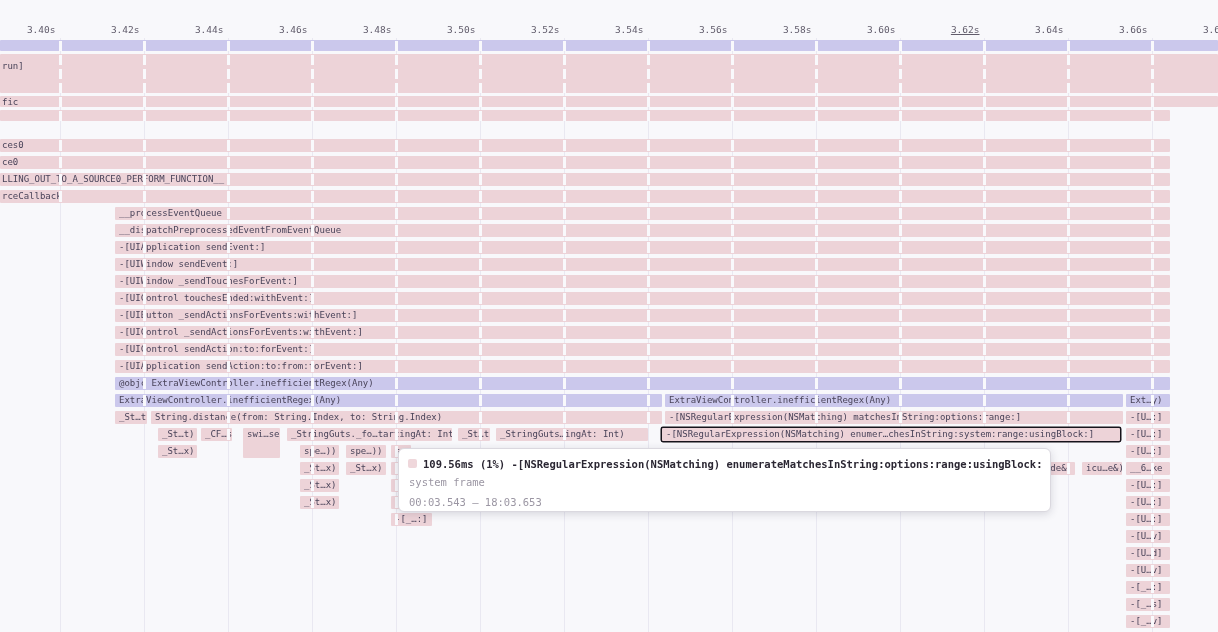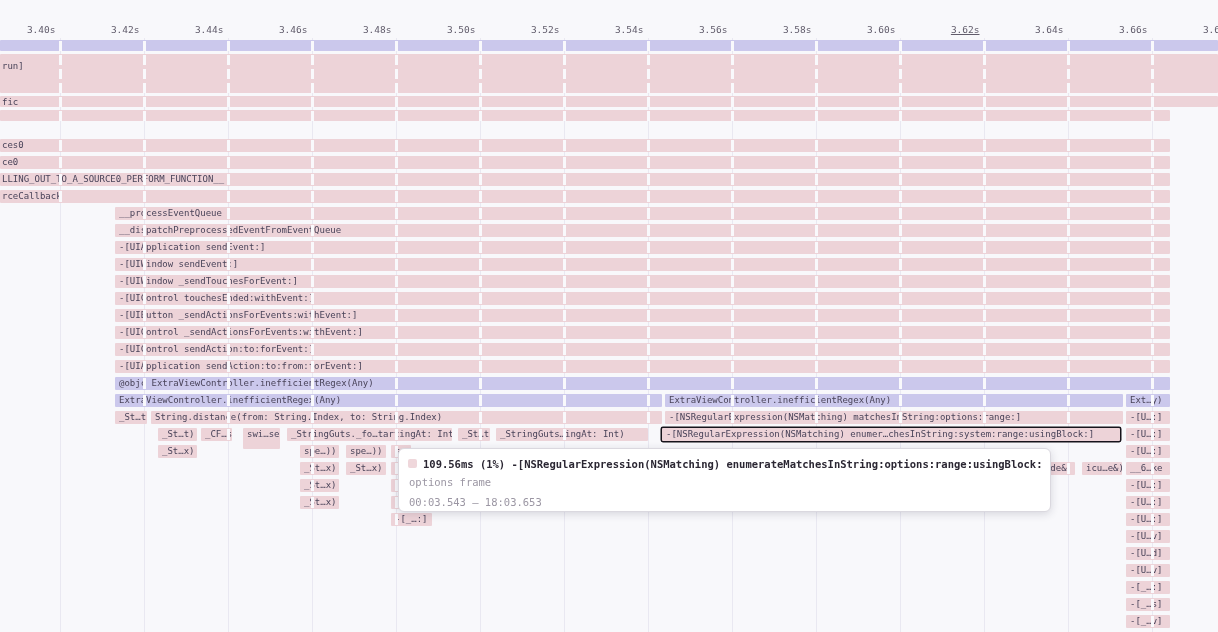--- a/index.html
+++ b/index.html
@@ -99,21 +99,21 @@
       <div class="bar lav" style="left: 115px; top: 377px; width: 1055px; height: 12.5px;">@objc ExtraViewController.inefficientRegex(Any)</div>
       <div class="bar lav" style="left: 115px; top: 394px; width: 547px; height: 12.5px;">ExtraViewController.inefficientRegex(Any)</div>
       <div class="bar lav" style="left: 665px; top: 394px; width: 458px; height: 12.5px;">ExtraViewController.inefficientRegex(Any)</div>
       <div class="bar lav" style="left: 1126px; top: 394px; width: 44px; height: 12.5px;">Ext…y)</div>
       <div class="bar" style="left: 115px; top: 411px; width: 32px; height: 12.5px;">_St…t)</div>
       <div class="bar" style="left: 151px; top: 411px; width: 511px; height: 12.5px;">String.distance(from: String.Index, to: String.Index)</div>
       <div class="bar" style="left: 665px; top: 411px; width: 458px; height: 12.5px;">-[NSRegularExpression(NSMatching) matchesInString:options:range:]</div>
       <div class="bar" style="left: 1126px; top: 411px; width: 44px; height: 12.5px;">-[U…:]</div>
       <div class="bar" style="left: 158px; top: 428px; width: 39px; height: 12.5px;">_St…t)</div>
       <div class="bar" style="left: 201px; top: 428px; width: 31px; height: 12.5px;">_CF…se</div>
-      <div class="bar" style="left: 243px; top: 428px; width: 37px; height: 21px;">swi…se</div>
+      <div class="bar" style="left: 243px; top: 428px; width: 37px; height: 30px;">swi…se</div>
       <div class="bar" style="left: 287px; top: 428px; width: 165px; height: 12.5px;">_StringGuts._fo…tartingAt: Int)</div>
       <div class="bar" style="left: 458px; top: 428px; width: 32px; height: 12.5px;">_St…t)</div>
       <div class="bar" style="left: 496px; top: 428px; width: 152px; height: 12.5px;">_StringGuts…ingAt: Int)</div>
       <div class="bar sel" style="left: 662px; top: 428px; width: 458px; height: 12.5px;">-[NSRegularExpression(NSMatching) enumer…chesInString:system:range:usingBlock:]</div>
       <div class="bar" style="left: 1126px; top: 428px; width: 44px; height: 12.5px;">-[U…:]</div>
       <div class="bar" style="left: 158px; top: 445px; width: 39px; height: 12.5px;">_St…x)</div>
       <div class="bar" style="left: 300px; top: 445px; width: 39px; height: 12.5px;">spe…))</div>
       <div class="bar" style="left: 346px; top: 445px; width: 40px; height: 12.5px;">spe…))</div>
       <div class="bar" style="left: 391px; top: 445px; width: 20px; height: 12.5px;">s…</div>
       <div class="bar" style="left: 1126px; top: 445px; width: 44px; height: 12.5px;">-[U…:]</div>
@@ -479,16 +479,16 @@
       <div class="tick" style="left: 1151px; top: 581.5px; height: 11.5px;"></div>
       <div class="tick" style="left: 1151px; top: 598.5px; height: 11.5px;"></div>
       <div class="tick" style="left: 1151px; top: 615.5px; height: 11.5px;"></div>
     </div>
 
   <div id="tooltip" style="left: 398px; top: 448px; width: 653px; height: 64px;">
     <div class="tt-row1">
       <span class="tt-swatch"></span>
       <span class="tt-title">109.56ms (1%) -[NSRegularExpression(NSMatching) enumerateMatchesInString:options:range:usingBlock:]</span>
     </div>
-    <div class="tt-sub">options frame</div>
+    <div class="tt-sub">system frame</div>
     <div class="tt-time">00:03.543 — 18:03.653</div>
   </div>
 </div>
 
 </body></html>

